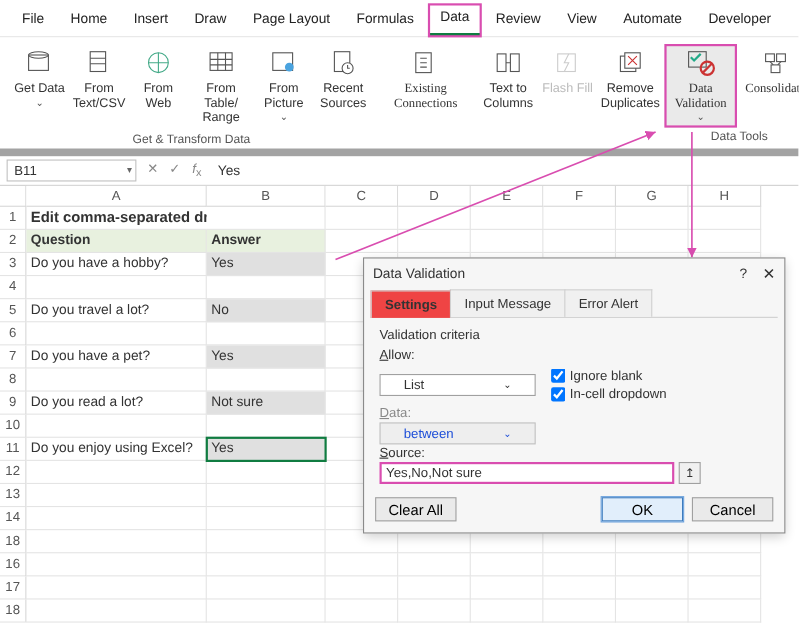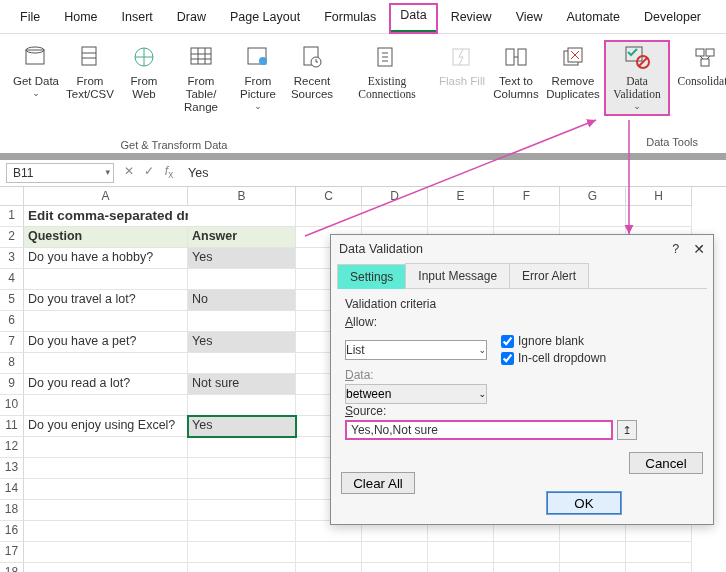--- a/index.html
+++ b/index.html
@@ -59,38 +59,38 @@
     line-height: 1.15;
     cursor: pointer;
   }
   .cmd.narrow { width: 52px; }
   .cmd.wide  { width: 66px; font-family: Liberation Serif, serif; }
   .cmd .ic { width: 30px; height: 30px; margin-bottom: 3px; display:flex; align-items:center; justify-content:center; }
   .caret { font-size: 9px; color:#555; }
   .grouplabel {
     font-size: 11px;
     color: #555;
-    margin-top: 20px;
+    margin-top: 2px;
   }
   .rsep { width:1px; background:#e0e0e0; margin: 4px 4px 14px; }
   .data-val-highlight {
     outline: 2px solid #d94db0;
     outline-offset: -2px;
     background: #eaeaea;
   }
   
   .fbar {
     display: flex;
     align-items: center;
     border-bottom: 1px solid #d0d0d0;
     padding: 3px 6px;
     gap: 6px;
   }
   .namebox {
-    width: 108px;
+    width: 118px;
     border: 1px solid #c0c0c0;
     padding: 2px 2px 2px 6px;
     font-size: 12px;
     position: relative;
     background:#fff;
   }
   .namebox .dd { position:absolute; right:3px; top:3px; font-size:9px; color:#666; }
   .fbar .fxbtns { display:flex; gap:2px; color:#888; font-size:12px; }
   .fbar .fxbtns span { width:18px; text-align:center; }
   .formula { flex:1; padding:2px 4px; font-size:12.5px; }
@@ -153,33 +153,33 @@
   }
   .dlg-title .r { display:flex; gap:14px; align-items:center; }
   .dlg-title .close { font-size:14px; cursor:pointer; }
   .dlg-tabs {
     display:flex; border-bottom:1px solid #d0d0d0; margin:0 6px;
   }
   .dlg-tab {
     padding:5px 12px; border:1px solid #d0d0d0; border-bottom:none;
     margin-right:-1px; background:#f0f0f0; cursor:pointer;
   }
-  .dlg-tab.active { background:#5eead4; position:relative; top:1px; }
+  .dlg-tab.active { background:#ef4444; position:relative; top:1px;font-weight:bold; }
   .dlg-body { padding:8px 14px 4px; }
   .fieldset-title { margin-bottom:4px; }
   .lbl { display:block; margin:0 0 2px; text-decoration:underline; text-decoration-color:transparent; }
   .lbl span.ul { text-decoration:underline; }
   .row2 { display:flex; align-items:center; gap:14px; }
   .selectbox {
     width:142px; height:20px;
     border:1px solid #a0a0a0; background:#fff;
     display:flex; align-items:center; justify-content:space-between;
-    padding:0 0; cursor:pointer;text-align:right;
-  }
-  .selectbox.disabled { background:#eee; color:#000000; border-color:#c0c0c0; cursor:default; }
+    padding:0 21px; cursor:pointer;text-align:right;
+  }
+  .selectbox.disabled { background:#eee; color:#1d4ed8; border-color:#c0c0c0; cursor:default; }
   .sourcebox {
     width:268px; height:20px;
     border:2px solid #d94db0;
     background:#fff;
     padding:0 4px;
     display:flex; align-items:center;
   }
   .refbtn {
     width:20px; height:20px; border:1px solid #a0a0a0;
     display:inline-flex; align-items:center; justify-content:center;
@@ -189,21 +189,21 @@
   .chk input { margin:0; }
   .dlg-foot {
     display:flex; justify-content:space-between; align-items:center;
     padding:8px 10px 10px;
   }
   .btn {
     min-width:74px; height:22px;
     border:1px solid #a0a0a0; background:#eaeaea;
     cursor:pointer; padding:0 10px;
   }
-  .btn.primary { outline:1px solid #6aa0dc; border-color:#3d7bbd; background:#e1eefb;margin-top:40px; }
+  .btn.primary { outline:1px solid #6aa0dc; border-color:#3d7bbd; background:#e1eefb; }
   .arrowline { position:absolute; pointer-events:none; }
 </style>
 </head>
 <body>
 
 <div class="tabs">
   <div class="tab">File</div>
   <div class="tab">Home</div>
   <div class="tab">Insert</div>
   <div class="tab">Draw</div>
@@ -294,38 +294,38 @@
         <span>Existing Connections</span>
       </div>
     </div>
     <div class="grouplabel">&nbsp;</div>
   </div>
 
   <div class="rsep"></div>
 
   <div class="rgroup">
     <div class="cmds">
-      <div class="cmd narrow" style="color:#bbb">
-        <div class="ic">
-          <svg width="26" height="24">
-              <rect x="4" y="4" width="16" height="16" fill="none" stroke="#ccc"></rect>
-              <path d="M14 4l-4 8h4l-4 8" stroke="#ccc" fill="none"></path>
-            </svg>
-        </div>
-        <span>Flash Fill</span>
-      </div>
       <div class="cmd narrow">
         <div class="ic">
           <svg width="26" height="24">
               <rect x="3" y="4" width="8" height="16" fill="none" stroke="#555"></rect>
               <rect x="15" y="4" width="8" height="16" fill="none" stroke="#555"></rect>
               <path d="M11 12h4" stroke="#555"></path>
             </svg>
         </div>
         <span>Text to Columns</span>
+      </div>
+      <div class="cmd narrow" style="color:#bbb">
+        <div class="ic">
+          <svg width="26" height="24">
+              <rect x="4" y="4" width="16" height="16" fill="none" stroke="#ccc"></rect>
+              <path d="M14 4l-4 8h4l-4 8" stroke="#ccc" fill="none"></path>
+            </svg>
+        </div>
+        <span>Flash Fill</span>
       </div>
       <div class="cmd">
         <div class="ic">
           <svg width="26" height="24">
               <rect x="4" y="6" width="14" height="14" fill="none" stroke="#555"></rect>
               <rect x="8" y="3" width="14" height="14" fill="#fff" stroke="#555"></rect>
               <path d="M11 6l8 8M19 6l-8 8" stroke="#c33"></path>
             </svg>
         </div>
         <span>Remove Duplicates</span>

